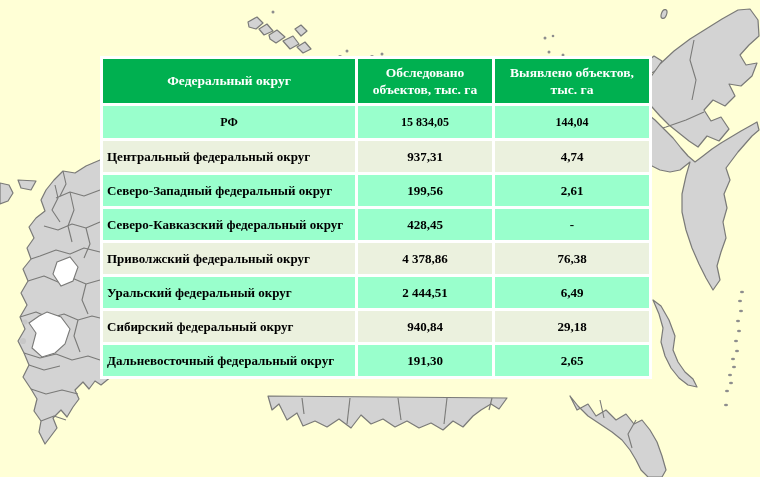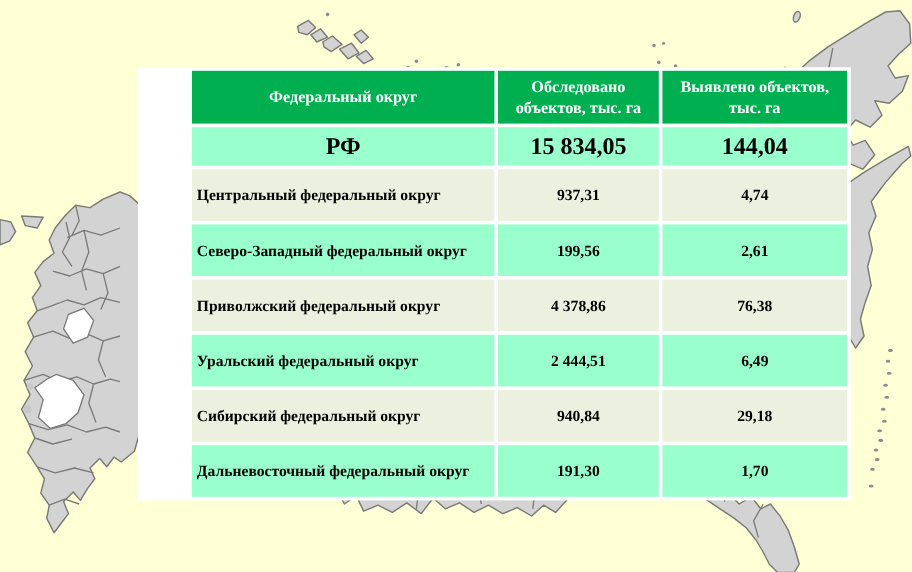--- a/index.html
+++ b/index.html
@@ -13,40 +13,39 @@
     background:var(--background);
     font-family:"Liberation Serif","DejaVu Serif",serif;
   }
   svg.map{position:absolute;left:0;top:0;width:760px;height:477px;}
   .land{fill:var(--land);stroke:var(--land-border);stroke-width:1.2;stroke-linejoin:round;}
   .bline{fill:none;stroke:var(--land-border);stroke-width:1.1;stroke-linejoin:round;}
   .white-region{fill:#FFFFFF;stroke:var(--land-border);stroke-width:1.1;}
   .dot{fill:#C7C7C7;}
   .speck{fill:#8D8D8D;}
   .data-table{
-    position:absolute;left:115px;top:56px;
+    position:absolute;left:100px;top:56px;
     border-collapse:separate;border-spacing:3px;
     background:var(--table-gap);
-    padding-left:42px;
   }
   .data-table col.c1{width:252px}
   .data-table col.c2{width:134px}
   .data-table col.c3{width:154px}
   .data-table th{
     background:var(--header-green);color:var(--header-text);
     font-weight:bold;font-size:13.5px;line-height:1.28;
     text-align:center;vertical-align:middle;height:44px;padding:0 2px;
   }
   .data-table td{
     font-weight:bold;color:var(--cell-text);font-size:13px;
-    vertical-align:middle;padding:0;height:43px;
+    vertical-align:middle;padding:0;height:31px;
   }
   .data-table td.c-name{text-align:left;padding-left:4px;}
   .data-table td.c-num{text-align:center;}
-  tr.row-total td{background:var(--mint);font-size:20px;height:32px;}
+  tr.row-total td{background:var(--mint);font-size:12px;height:32px;}
   tr.row-total td.c-name{text-align:center;padding-left:0;}
   tr.row-mint td{background:var(--mint);margin-top:36px;}
   tr.row-beige td{background:var(--beige);}
 </style>
 </head>
 <body>
 
 <div class="stage">
 
   <svg class="map" viewBox="0 0 760 477" aria-hidden="true">
@@ -161,36 +160,41 @@
         <tr class="row-beige">
       <td class="c-name">Центральный федеральный округ</td>
       <td class="c-num">937,31</td>
       <td class="c-num">4,74</td>
     </tr>
         <tr class="row-mint">
       <td class="c-name">Северо-Западный федеральный округ</td>
       <td class="c-num">199,56</td>
       <td class="c-num">2,61</td>
     </tr>
+        <tr class="row-mint">
+      <td class="c-name">Северо-Кавказский федеральный округ</td>
+      <td class="c-num">428,45</td>
+      <td class="c-num">-</td>
+    </tr>
         <tr class="row-beige">
       <td class="c-name">Приволжский федеральный округ</td>
       <td class="c-num">4 378,86</td>
       <td class="c-num">76,38</td>
     </tr>
         <tr class="row-mint">
       <td class="c-name">Уральский федеральный округ</td>
       <td class="c-num">2 444,51</td>
       <td class="c-num">6,49</td>
     </tr>
         <tr class="row-beige">
       <td class="c-name">Сибирский федеральный округ</td>
       <td class="c-num">940,84</td>
       <td class="c-num">29,18</td>
     </tr>
         <tr class="row-mint">
       <td class="c-name">Дальневосточный федеральный округ</td>
       <td class="c-num">191,30</td>
-      <td class="c-num">1,70</td>
+      <td class="c-num">2,65</td>
     </tr>
       </tbody>
   </table>
 
 </div>
 
 </body></html>

